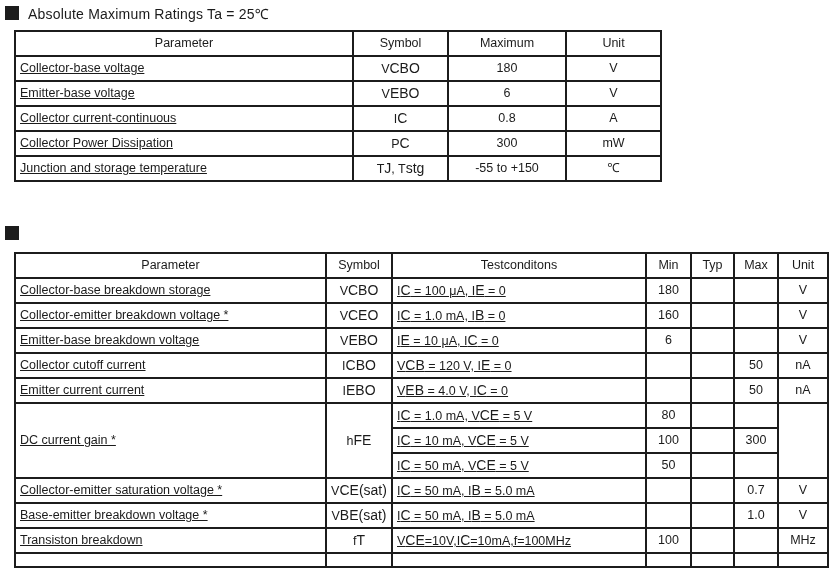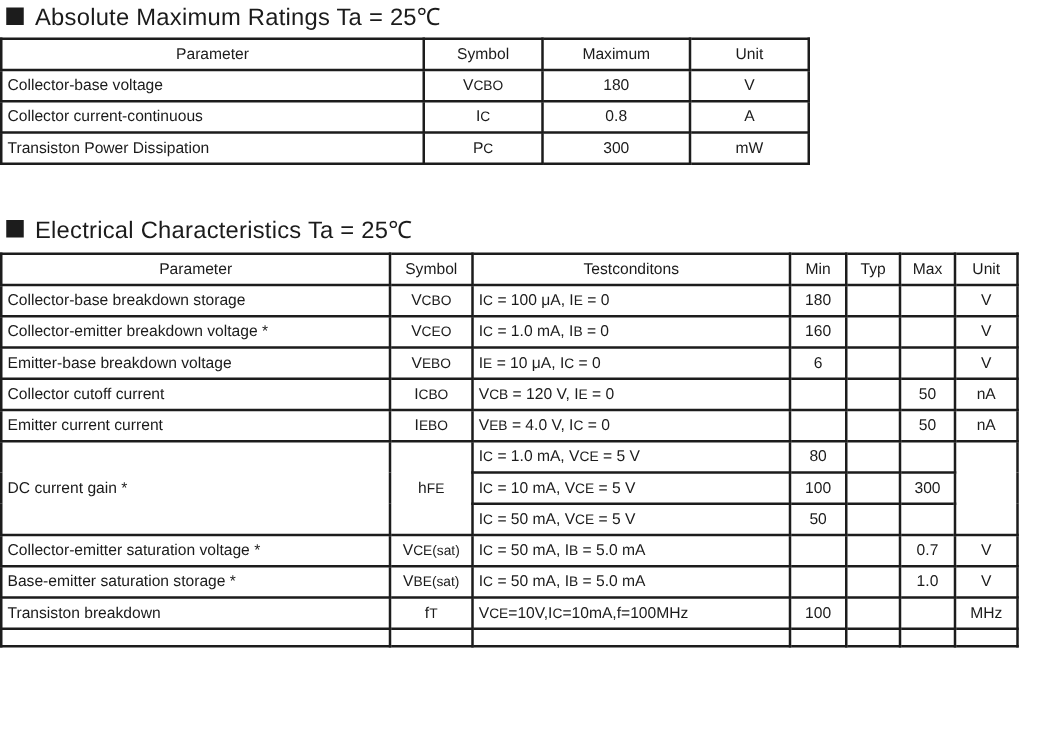--- a/index.html
+++ b/index.html
@@ -21,45 +21,46 @@
   }
   .sec-title.first { padding-top: 5px; }
   .sec-title.second { margin-top: 43px; }
   .marker {
     width: 14px;
     height: 14px;
     background: #1c1c1c;
     flex: 0 0 auto;
   }
   .sec-title-text {
-    font-size: 19px;
+    font-size: 14px;
     letter-spacing: 0.2px;
     white-space: nowrap;
   }
   table {
     border-collapse: collapse;
     table-layout: fixed;
+    margin-left: 14px;
     empty-cells: show;
   }
   table.t1 { margin-top: 9px; }
   table.t2 { margin-top: 11px; }
   th, td {
     border: 2px solid #1c1c1c;
     height: 23px;
     font-size: 12.5px;
     font-weight: 400;
     padding: 0;
     text-align: center;
     vertical-align: middle;
     line-height: 1.05;
     white-space: nowrap;
     overflow: hidden;
   }
-  td.left { text-align: left; padding-left: 4px; }
-  .sub { font-size: 11px; letter-spacing: 0; }
+  td.left { text-align: left; padding-left: 4px; text-decoration: underline; }
+  .sub { font-size: 14px; letter-spacing: 0; }
   tr.cutoff td { height: 12px; border-top: 2px solid #1c1c1c; }
 </style>
 </head>
 <body>
 
 <div class="page">
 
   <section>
     <div class="sec-title first">
       <span class="marker"></span>
@@ -81,39 +82,50 @@
           </tr>
         </thead>
       <tbody>
           <tr>
             <td class="left">Collector-base voltage</td>
             <td>V<span class="sub">CBO</span></td>
             <td>180</td>
             <td>V</td>
           </tr>
           <tr>
+            <td class="left">Emitter-base voltage</td>
+            <td>V<span class="sub">EBO</span></td>
+            <td>6</td>
+            <td>V</td>
+          </tr>
+          <tr>
             <td class="left">Collector current-continuous</td>
             <td>I<span class="sub">C</span></td>
             <td>0.8</td>
             <td>A</td>
           </tr>
           <tr>
-            <td class="left">Transiston Power Dissipation</td>
+            <td class="left">Collector Power Dissipation</td>
             <td>P<span class="sub">C</span></td>
             <td>300</td>
             <td>mW</td>
           </tr>
+          <tr>
+            <td class="left">Junction and storage temperature</td>
+            <td>T<span class="sub">J</span>, T<span class="sub">stg</span></td>
+            <td>-55 to +150</td>
+            <td>℃</td>
+          </tr>
         </tbody>
     </table>
   </section>
 
   <section>
     <div class="sec-title second">
       <span class="marker"></span>
-      <span class="sec-title-text">Electrical Characteristics Ta = 25℃</span>
     </div>
     <table class="t2">
       <colgroup>
         <col style="width:311px">
           <col style="width:66px">
           <col style="width:254px">
           <col style="width:45px">
           <col style="width:43px">
           <col style="width:44px">
           <col style="width:50px">
@@ -199,21 +211,21 @@
           <tr>
             <td class="left">Collector-emitter saturation voltage *</td>
             <td>V<span class="sub">CE(sat)</span></td>
             <td class="left">I<span class="sub">C</span> = 50 mA, I<span class="sub">B</span> = 5.0 mA</td>
             <td></td>
             <td></td>
             <td>0.7</td>
             <td>V</td>
           </tr>
           <tr>
-            <td class="left">Base-emitter saturation storage *</td>
+            <td class="left">Base-emitter breakdown voltage *</td>
             <td>V<span class="sub">BE(sat)</span></td>
             <td class="left">I<span class="sub">C</span> = 50 mA, I<span class="sub">B</span> = 5.0 mA</td>
             <td></td>
             <td></td>
             <td>1.0</td>
             <td>V</td>
           </tr>
           <tr>
             <td class="left">Transiston breakdown</td>
             <td>f<span class="sub">T</span></td>

